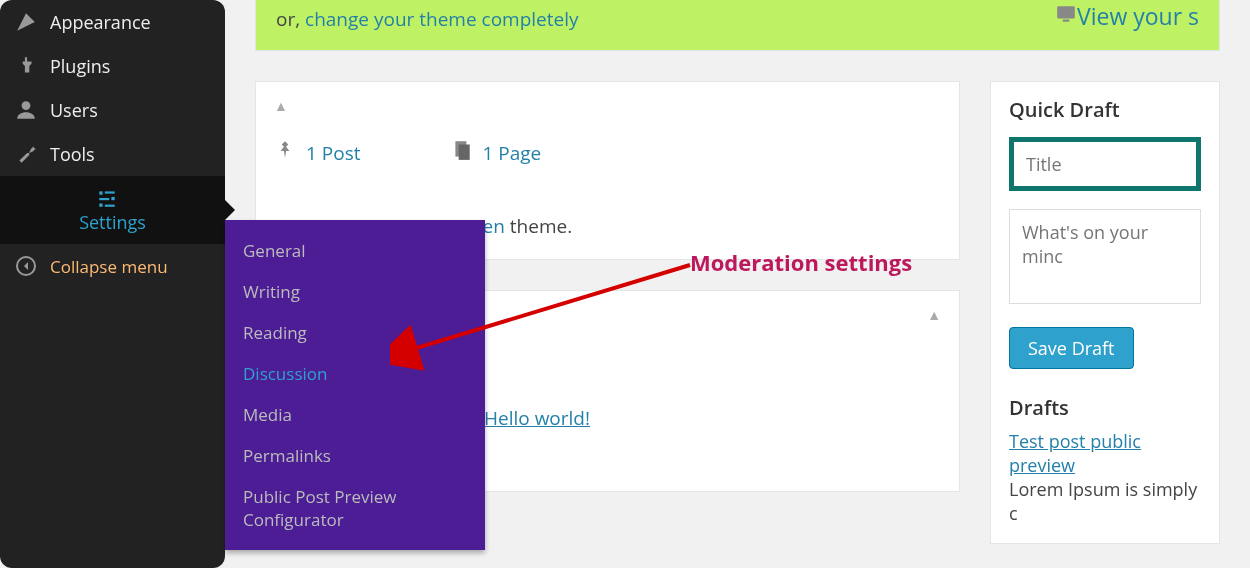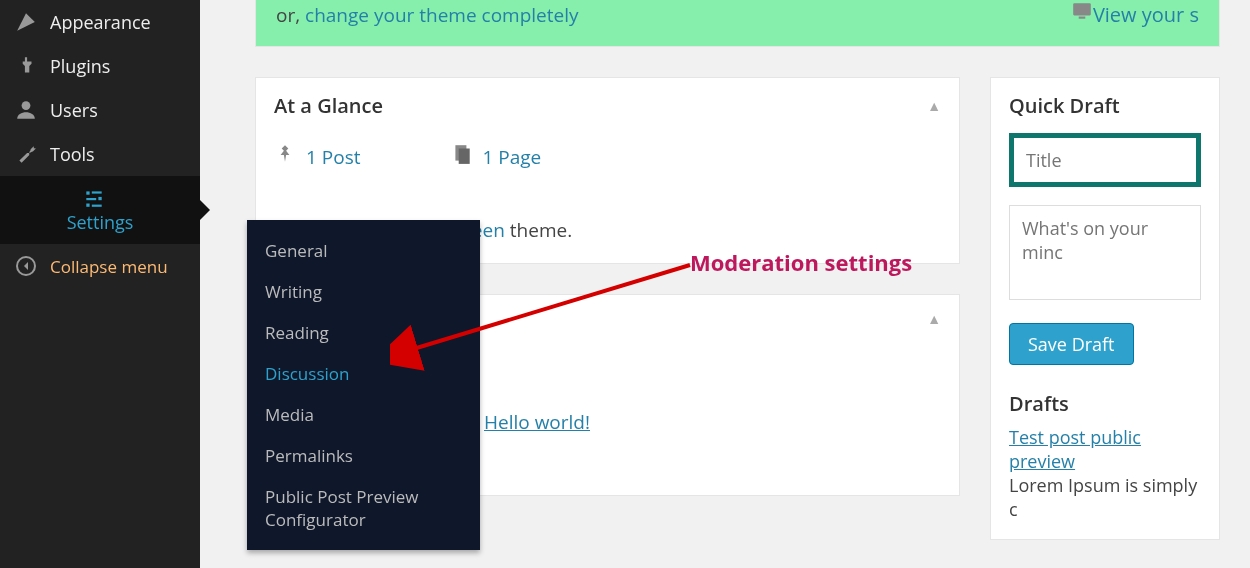--- a/index.html
+++ b/index.html
@@ -1,56 +1,55 @@
 <!DOCTYPE html>
 <html><head>
 <meta charset="utf-8">
 <style>
 * { margin: 0; padding: 0; box-sizing: border-box; font-family: "Open Sans", -apple-system, sans-serif; }
 body { background: #f1f1f1; width: 1250px; height: 568px; overflow: hidden; position: relative; }
 
 .sidebar {
-  position: absolute; left: 0; top: 0; width: 200px; height: 568px;
-  background: #222; color: #eee;
+  position: absolute; left: 0; top: 0; width: 225px; height: 568px;
+  background: #222; color: #eee; border-radius: 12px;
 }
 .menu-item {
   display: flex; align-items: center; padding: 10px 14px;
   color: #eee; font-size: 18px; cursor: pointer; position: relative;
 }
 .menu-item.active { background: #111; color: #2ea2cc; flex-direction: column; }
 .menu-item .icon { width: 24px; height: 24px; margin-right: 12px; display: inline-flex; align-items: center; justify-content: center; }
 .menu-item.collapse { color: #fdba74; font-size: 17px; }
 .menu-item.active::after {
   content: ''; position: absolute; right: -10px; top: 50%; transform: translateY(-50%);
   border-top: 10px solid transparent; border-bottom: 10px solid transparent;
   border-left: 10px solid #111;
   z-index: 30;
 }
 
 .submenu {
-  position: absolute; left: 225px; top: 220px; width: 233px;
-  background: #0f172a; padding: 10px 0; z-index: 20;
+  position: absolute; left: 225px; top: 220px; width: 260px;
+  background: #4c1d95; padding: 10px 0; z-index: 20;
   box-shadow: 0 3px 5px rgba(0,0,0,.3);
-  margin-left: 22px;
 }
 .submenu-item {
   padding: 9px 18px; color: #bbb; font-size: 17px; cursor: pointer;
 }
 .submenu-item.highlight { color: #2ea2cc; }
 
 .content { position: absolute; left: 225px; top: 0; right: 0; height: 568px; padding: 0 30px; }
 
 .top-box {
-  background: #86efac; padding: 0 20px 18px 20px; margin-bottom: 30px;
+  background: #bef264; padding: 0 20px 18px 20px; margin-bottom: 30px;
   display: flex; justify-content: space-between; align-items: flex-end;
   border: 1px solid #e5e5e5; border-top: none;
 }
 .theme-line { font-size: 19px; color: #444; }
 .theme-line a { color: #2480a8; text-decoration: none; }
-.view-site { color: #2480a8; font-size: 20px; display: flex; align-items: flex-end; gap: 0; }
+.view-site { color: #2480a8; font-size: 23px; display: flex; align-items: flex-end; gap: 0; }
 
 .columns { display: flex; gap: 30px; }
 .col-main { flex: 1; }
 .col-side { width: 230px; }
 
 .postbox {
   background: #fff; border: 1px solid #e5e5e5; margin-bottom: 30px;
 }
 .postbox-header {
   padding: 14px 18px; font-size: 20px; font-weight: 600; color: #333;
@@ -180,21 +179,20 @@
       </span>
       <span>View your s</span>
     </div>
   </div>
 
   <div class="columns">
     <div class="col-main">
 
       <div class="postbox">
         <div class="postbox-header">
-          <span>At a Glance</span>
           <span class="toggle">▲</span>
         </div>
         <div class="postbox-body">
           <div class="glance-row">
             <div class="glance-item">
               <span class="icon">
                 <svg width="22" height="22" viewBox="0 0 20 20" fill="#888">
                     <path d="M10 2l3 3-2 2 3 4-3 0-1 6-1-6-3 0 3-4-2-2z"></path>
                   </svg>
               </span>

